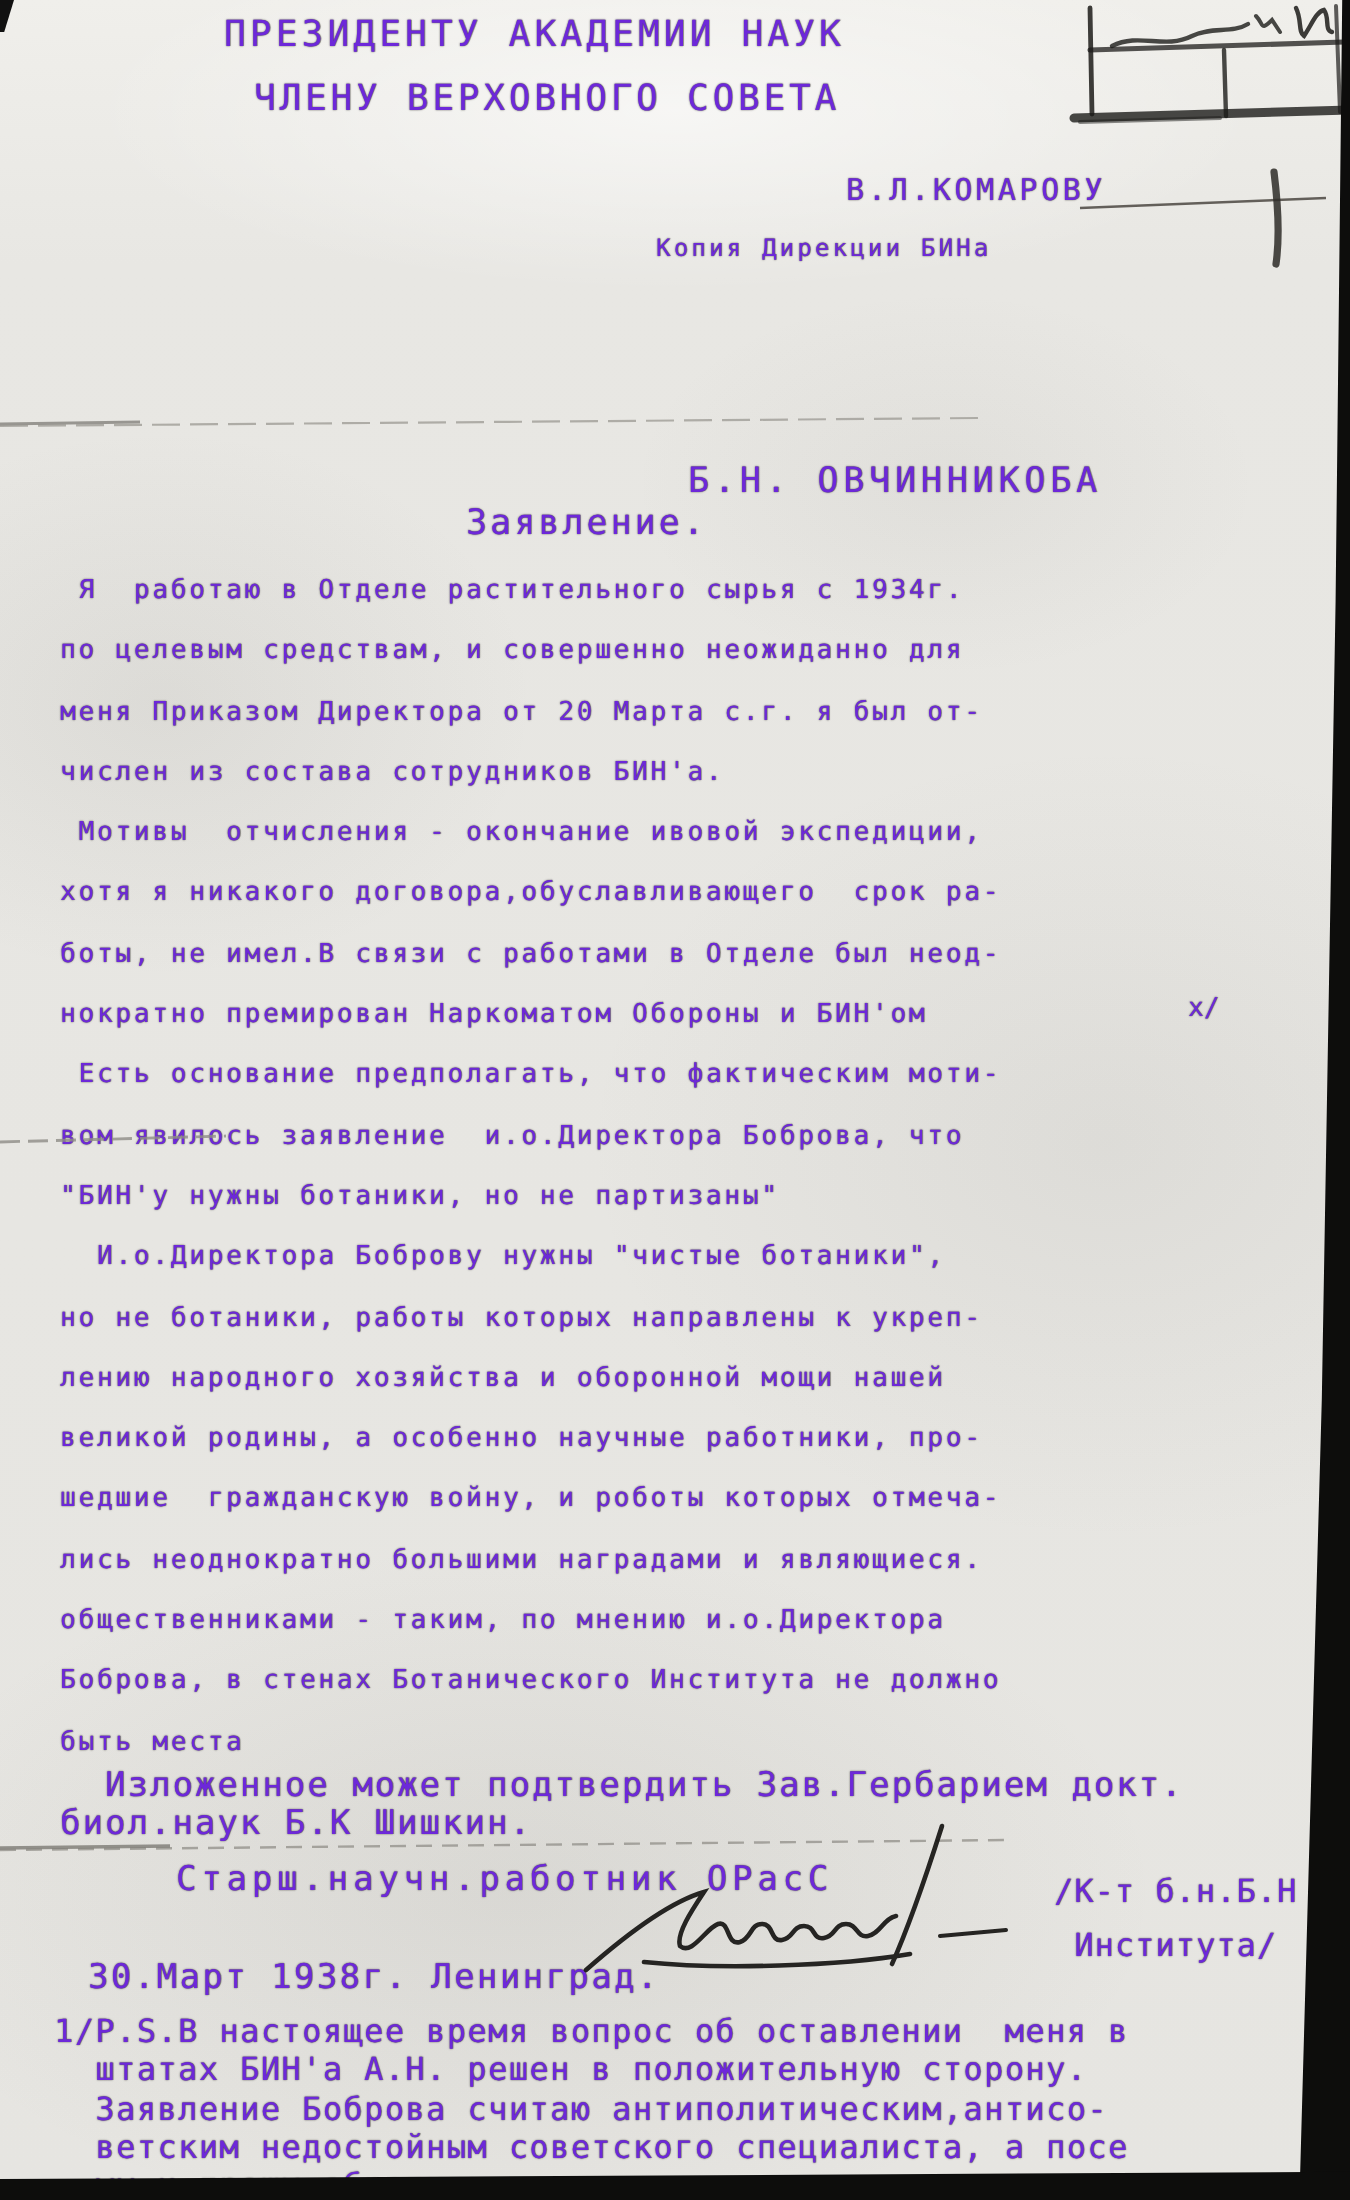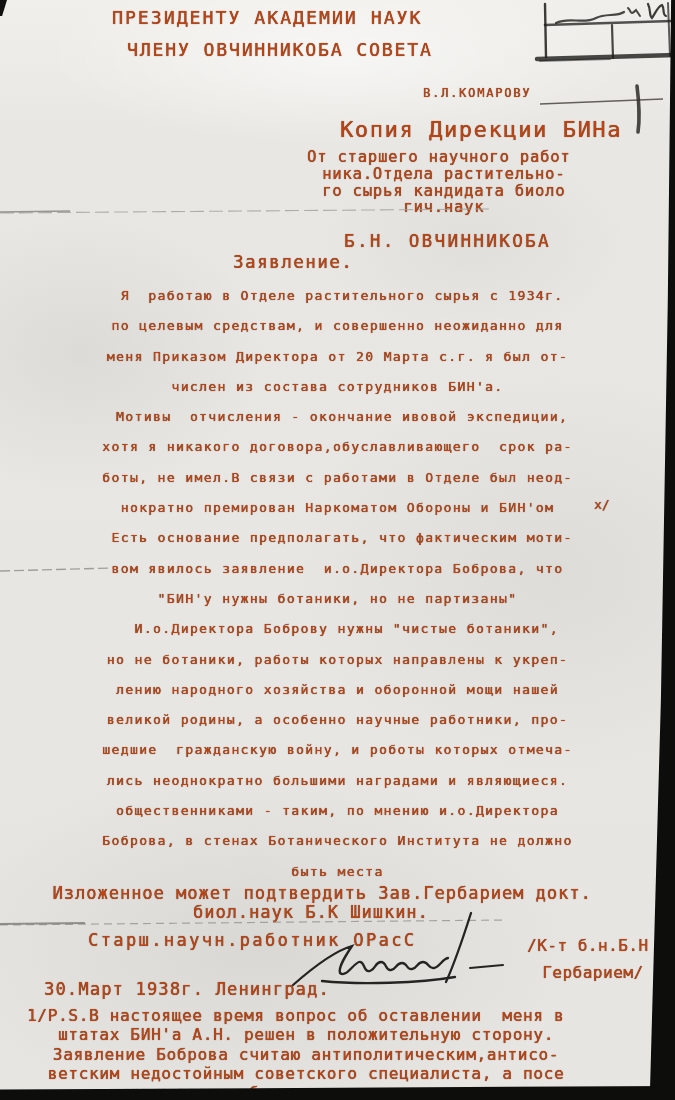--- a/index.html
+++ b/index.html
@@ -10,28 +10,27 @@
     background-image:
       radial-gradient(ellipse 420px 130px at 50% 5%, rgba(255,255,255,.55), transparent 70%),
       radial-gradient(ellipse 300px 220px at 12% 32%, rgba(118,116,110,.10), transparent 62%),
       radial-gradient(ellipse 420px 320px at 82% 52%, rgba(118,116,110,.09), transparent 62%),
       radial-gradient(ellipse 520px 280px at 38% 86%, rgba(108,106,99,.11), transparent 62%),
       radial-gradient(ellipse 260px 160px at 70% 22%, rgba(120,118,112,.07), transparent 60%),
       linear-gradient(180deg,#f0efeb 0%,#e8e7e3 12%,#e6e5e1 100%);
   }
   .page{position:absolute;inset:0;}
   .t{
-    position:absolute;color:#c2410c;white-space:pre-wrap;
+    position:absolute;color:#6d28d9;white-space:pre-wrap;
     text-shadow:0 0 .9px rgba(38,35,31,.8), .4px .2px 0 rgba(38,35,31,.35);
-    text-align:center;
   }
   .addr1{top:7px;left:112px;font-size:18px;letter-spacing:2.1px;}
   .addr2{top:39px;left:127px;font-size:18px;letter-spacing:1.9px;}
-  .toname{top:86px;left:423px;font-size:12px;letter-spacing:1.8px;}
-  .copyline{top:117px;left:340px;font-size:22px;letter-spacing:1.6px;}
+  .toname{top:86px;left:423px;font-size:15px;letter-spacing:1.8px;}
+  .copyline{top:117px;left:328px;font-size:12px;letter-spacing:1.6px;}
   .fromblock{top:149px;left:307px;font-size:15.5px;line-height:16.8px;letter-spacing:.8px;}
   .sender{top:231px;left:344px;font-size:17.5px;letter-spacing:2.4px;}
   .title{top:252px;left:233px;font-size:17.5px;letter-spacing:1.5px;}
   .bodytext{top:281px;left:30px;width:615px;font-size:13px;line-height:30.3px;letter-spacing:1.4px;}
   .footnote{top:497px;left:594px;font-size:13px;letter-spacing:0;}
   .para5{top:884px;left:30px;font-size:17px;line-height:19px;letter-spacing:1px;}
   .position{top:930px;left:88px;font-size:17px;letter-spacing:2.4px;}
   .sigright{top:932px;left:527px;font-size:16px;line-height:27px;letter-spacing:.5px;}
   .dateline{top:979px;left:44px;font-size:17px;letter-spacing:1.2px;}
   .psblock{top:1006px;left:27px;font-size:16px;line-height:19.3px;letter-spacing:.7px;}
@@ -48,27 +47,23 @@
     position:absolute;left:0;top:0;width:7px;height:16px;background:#111;
     clip-path:polygon(0% 0%,100% 0%,30% 100%,0% 100%);
   }
 </style>
 </head>
 <body>
 
 <div class="page">
 
   <div class="t addr1">ПРЕЗИДЕНТУ АКАДЕМИИ НАУК</div>
-  <div class="t addr2">ЧЛЕНУ ОВЧИННИКОБА СОВЕТА</div>
+  <div class="t addr2">ЧЛЕНУ ВЕРХОВНОГО СОВЕТА</div>
   <div class="t toname">В.Л.КОМАРОВУ</div>
   <div class="t copyline">Копия Дирекции БИНа</div>
-  <div class="t fromblock">От старшего научного работ
- ника.Отдела растительно-
- го сырья кандидата биоло
- гич.наук</div>
   <div class="t sender">Б.Н. ОВЧИННИКОБА</div>
   <div class="t title">Заявление.</div>
   <div class="t bodytext"> Я  работаю в Отделе растительного сырья с 1934г.
 по целевым средствам, и совершенно неожиданно для
 меня Приказом Директора от 20 Марта с.г. я был от-
 числен из состава сотрудников БИН'а.
  Мотивы  отчисления - окончание ивовой экспедиции,
 хотя я никакого договора,обуславливающего  срок ра-
 боты, не имел.В связи с работами в Отделе был неод-
 нократно премирован Наркоматом Обороны и БИН'ом
@@ -82,21 +77,21 @@
 шедшие  гражданскую войну, и роботы которых отмеча-
 лись неоднократно большими наградами и являющиеся.
 общественниками - таким, по мнению и.о.Директора
 Боброва, в стенах Ботанического Института не должно
 быть места</div>
   <div class="t footnote">х/</div>
   <div class="t para5">  Изложенное может подтвердить Зав.Гербарием докт.
 биол.наук Б.К Шишкин.</div>
   <div class="t position">Старш.научн.работник ОРасС</div>
   <div class="t sigright">/К-т б.н.Б.Н
- Гербарием/</div>
+ Института/</div>
   <div class="t dateline">30.Март 1938г. Ленинград.</div>
   <div class="t psblock">1/P.S.В настоящее время вопрос об оставлении  меня в
   штатах БИН'а А.Н. решен в положительную сторону.
   Заявление Боброва считаю антиполитическим,антисо-
   ветским недостойным советского специалиста, а посе
   му и прошу обратить на это внимание</div>
 
   <svg class="overlay" width="675" height="1100" viewBox="0 0 675 1100">
 
     <g stroke="#1c1b19" fill="none" stroke-linecap="round">

